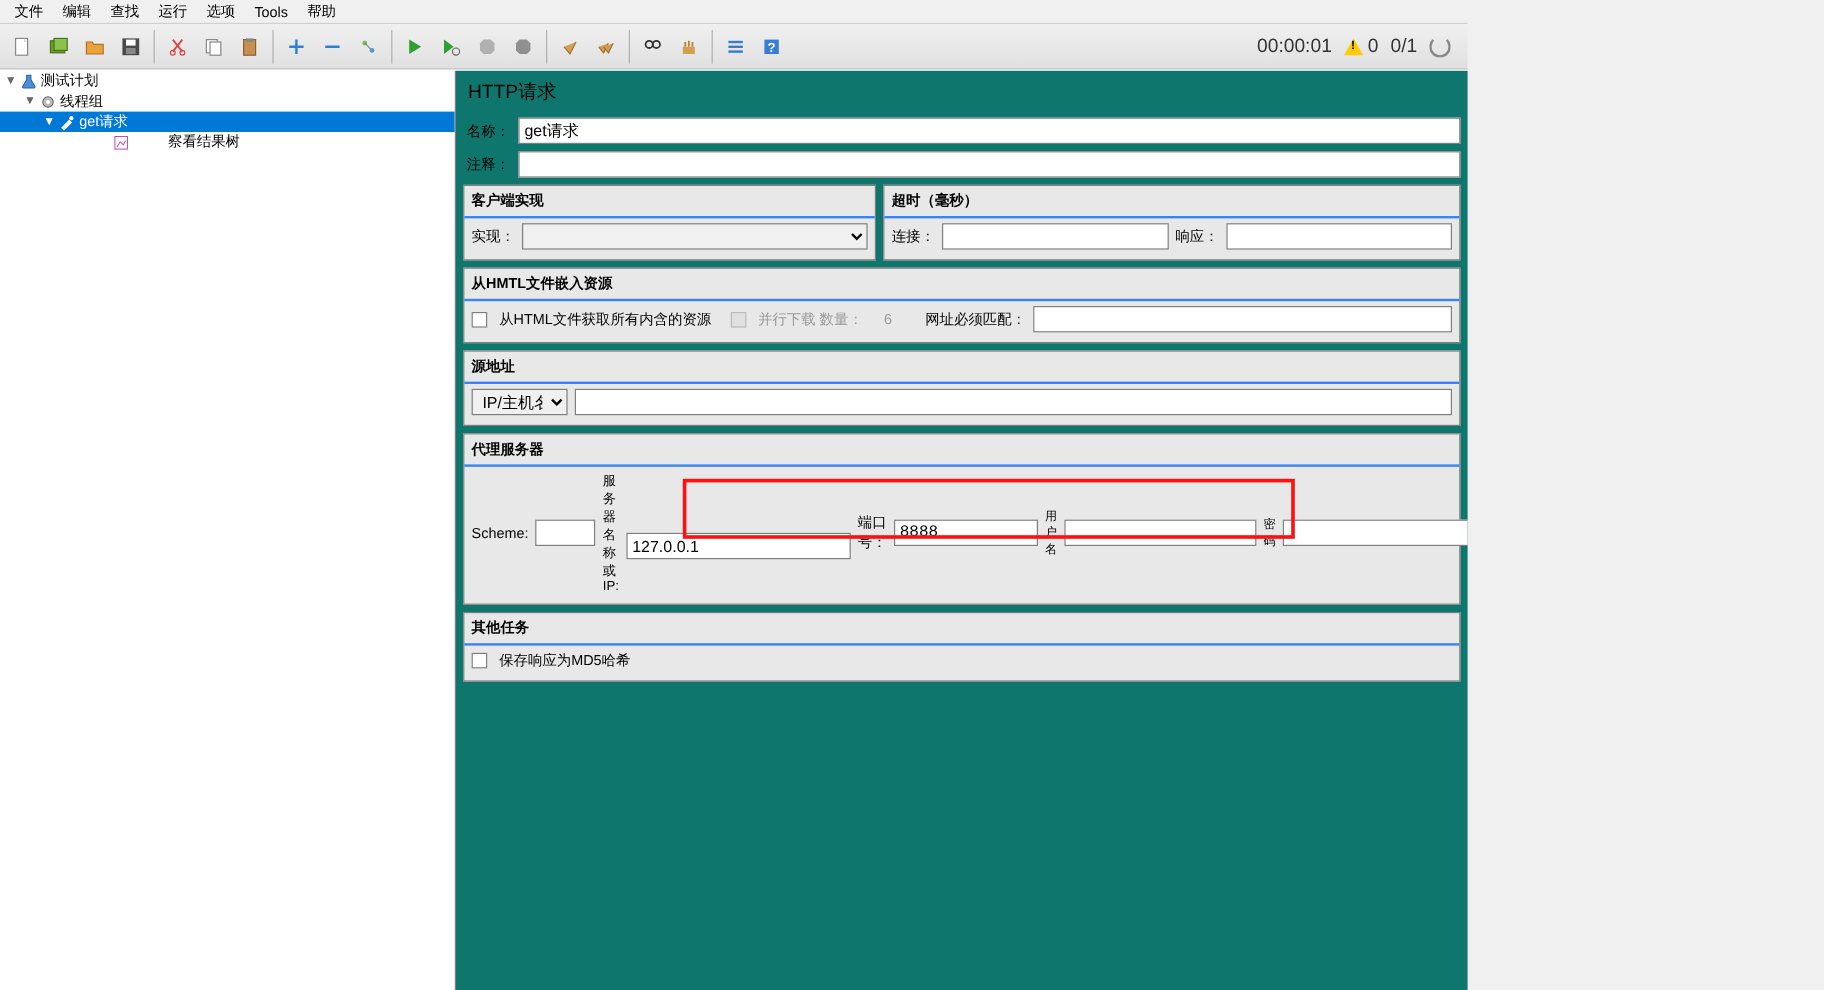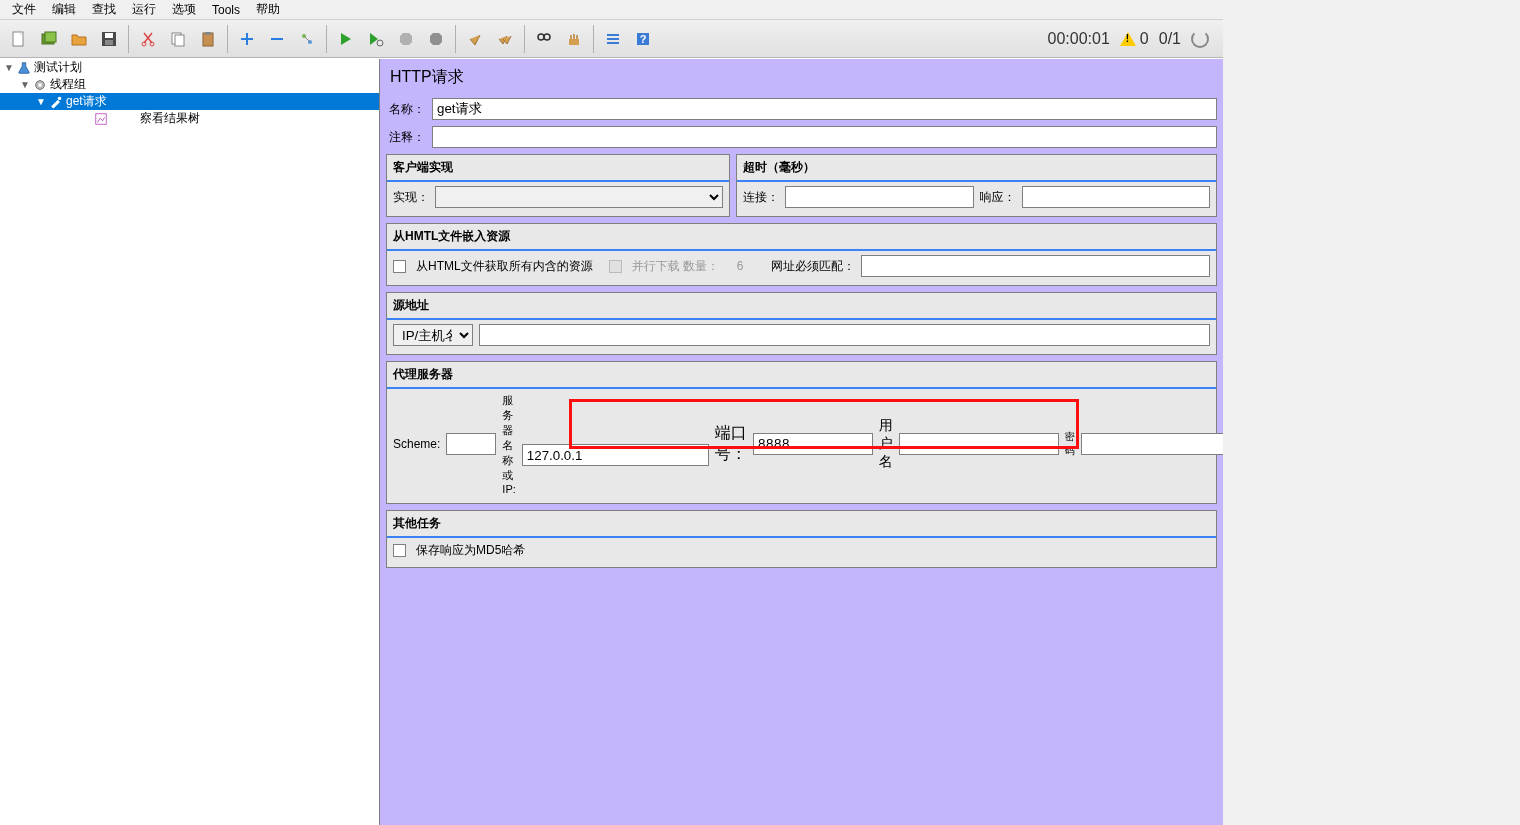--- a/index.html
+++ b/index.html
@@ -12,21 +12,21 @@
 .sep { width:1px; height:28px; background:#b0b0b0; margin:0 4px; }
 .tb-spacer { flex:1; }
 .status-right { display:flex; align-items:center; gap:10px; padding-right:10px; font-size:16px; color:#333; }
 .main { flex:1; display:flex; border-top:1px solid #fff; }
 .tree-panel { width:380px; background:#fff; border-right:1px solid #7f7f7f; overflow:auto; }
 .tree-item { display:flex; align-items:center; height:17px; padding-left:4px; cursor:pointer; white-space:nowrap; }
 .tree-item.selected { background:#0078d7; color:#fff; }
 .tree-toggle { width:10px; display:inline-block; font-size:10px; color:#666; }
 .tree-item.selected .tree-toggle { color:#fff; }
 .tree-icon { width:16px; height:16px; display:inline-flex; align-items:center; justify-content:center; margin:0 2px; }
-.content { flex:1; background:#c4b5fd; display:flex; flex-direction:column; padding:2px 6px 6px 6px; overflow:hidden; }
+.content { flex:1; background:#0f766e; display:flex; flex-direction:column; padding:2px 6px 6px 6px; overflow:hidden; }
 .page-title { font-size:16px; padding:6px 4px 10px; color:#000; }
 .form-row { display:flex; align-items:center; margin-bottom:6px; }
 .form-row label { width:46px; text-align:center; padding-right:4px; }
 .form-row input[type=text] { flex:1; height:22px; border:1px solid #7f7f7f; padding:2px 4px; background:#fff; }
 .tabs { display:flex; margin-top:6px; border-bottom:1px solid #7f7f7f; }
 .tab { padding:4px 10px; border:1px solid #7f7f7f; border-bottom:none; background:#e0e0e0; margin-right:-1px; cursor:pointer; position:relative; top:1px; }
 .tab.active { background:#dcdcdc; border-bottom:1px solid #dcdcdc; z-index:2;}
 .section { border:1px solid #7f7f7f; margin-top:0; background:#e8e8e8; padding-bottom:4px; margin-bottom:6px;}
 .section-header { font-weight:bold; padding:4px 6px; border-bottom:2px solid #3b82f6; }
 .section-body { padding:4px 6px; display:flex; align-items:center; gap:6px; flex-wrap:nowrap; }
@@ -293,23 +293,23 @@
         </div>
       </div>
 
       <div class="section">
         <div class="section-header">代理服务器</div>
         <div class="section-body">
           <span>Scheme:</span>
           <input type="text" class="input-sm" style="width: 50px;" value="">
           <span style="font-size:11px;">服务器名称或IP:</span>
           <input type="text" class="input-sm" style="width: 305px; margin-top: 22px;" value="127.0.0.1">
-          <span style="font-size:16px;">端口号：</span>
+          <span style="font-size:12px;">端口号：</span>
           <input type="text" class="input-sm" style="width: 120px; font-family: Liberation Mono, monospace;" value="8888">
-          <span style="font-size:14px;">用户名</span>
+          <span style="font-size:10px;">用户名</span>
           <input type="text" class="input-sm" style="width: 160px;" value="">
           <span style="font-size:10px;">密码</span>
           <input type="text" class="input-sm" style="flex: 1 1 0%;" value="">
         </div>
       </div>
 
       <div class="section">
         <div class="section-header">其他任务</div>
         <div class="section-body">
           <span class="checkbox"></span>

